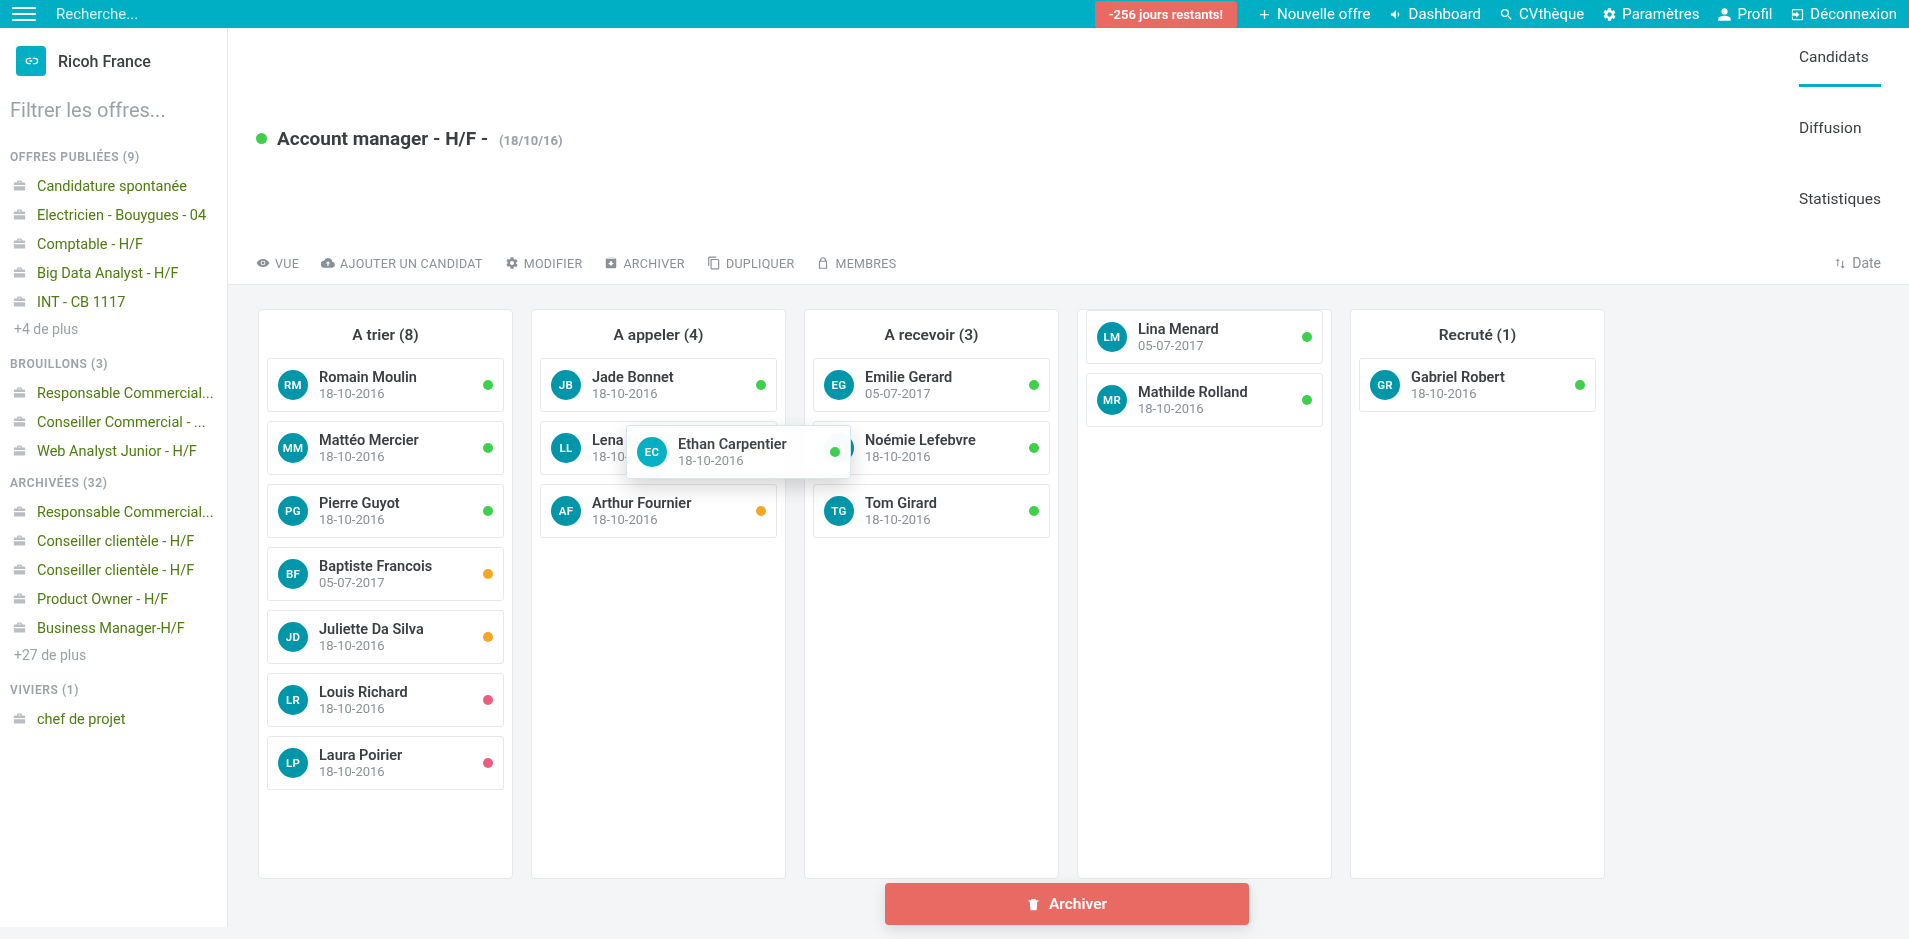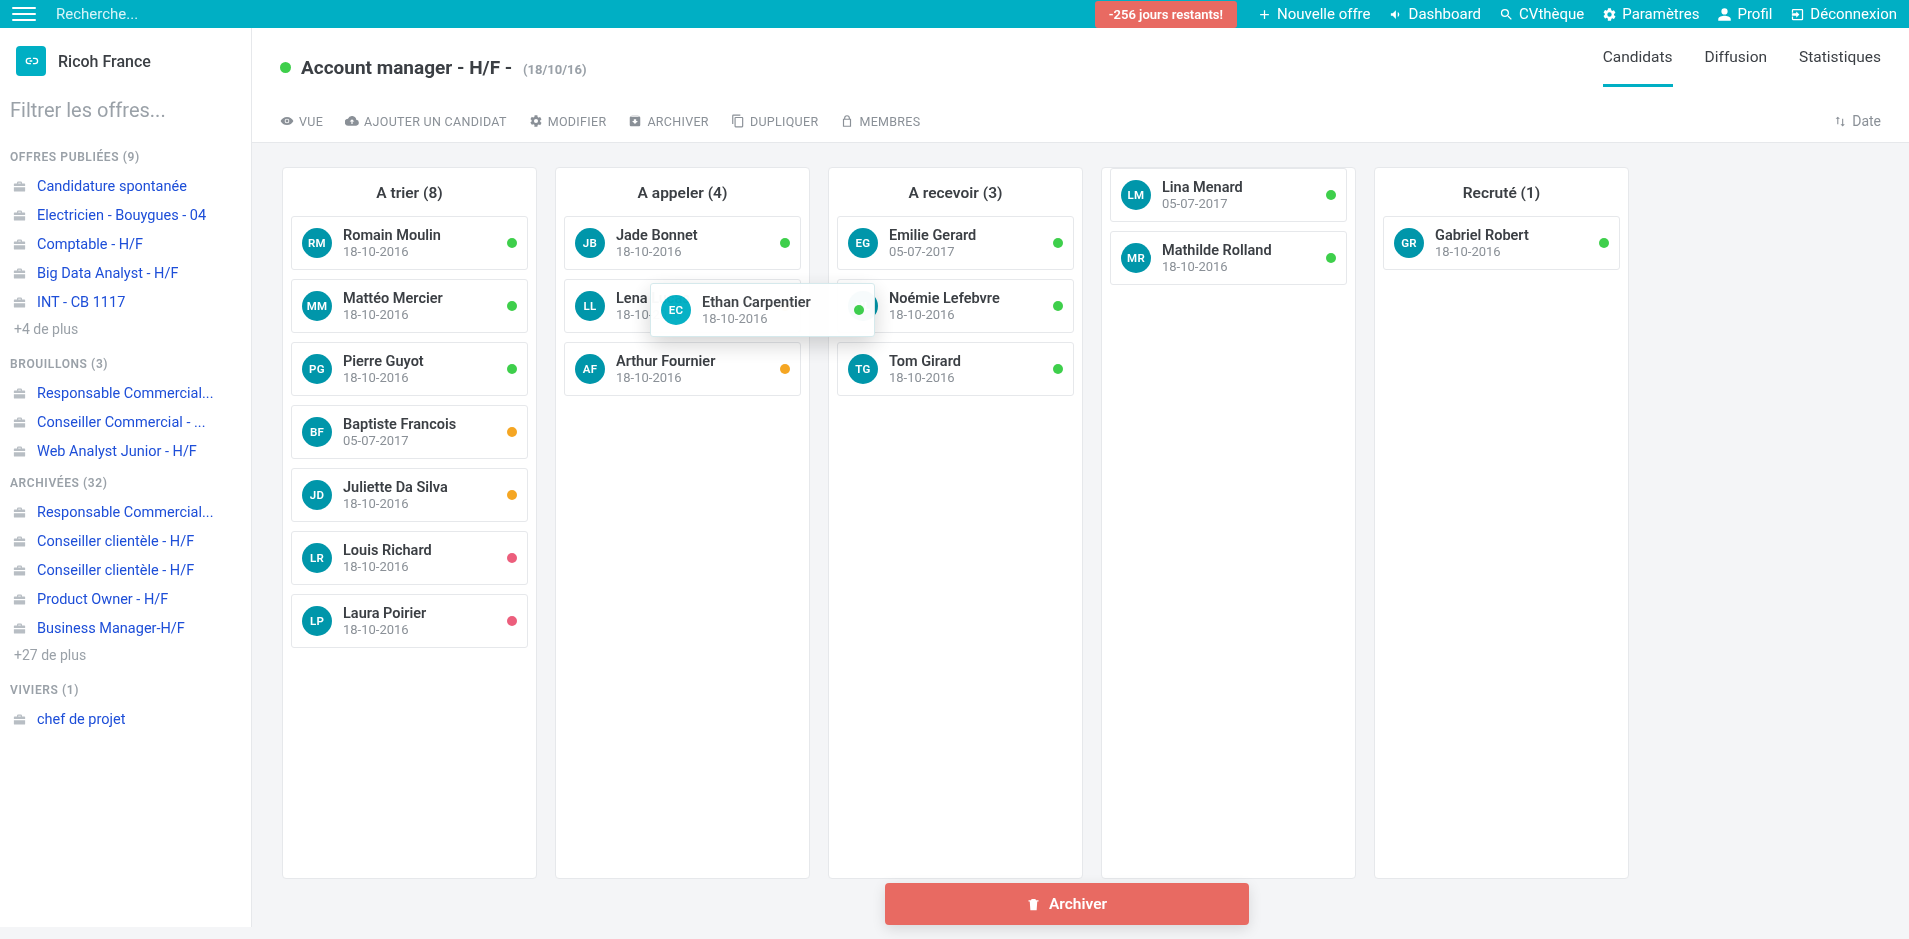--- a/index.html
+++ b/index.html
@@ -12,40 +12,40 @@
   .search-input{margin-left:20px;flex:0 0 500px;background:transparent;border:none;color:#fff;font-size:15px;padding:6px 0;outline:none;}
   .search-input::placeholder{color:#d7f4f8;}
   .top-spacer{flex:1;}
   .trial-badge{background:#e86a62;color:#fff;font-size:13px;padding:6px 14px;border-radius:3px;font-weight:600;margin-right:20px;}
   .top-nav{display:flex;align-items:center;gap:18px;font-size:15px;}
   .top-nav-item{display:flex;align-items:center;gap:5px;cursor:pointer;white-space:nowrap;}
   .top-nav-item svg{width:15px;height:15px;fill:#fff;}
   
   .app{display:flex;height:calc(100% - 40px);}
   
-  .sidebar{width:252px;background:#fff;border-right:1px solid #e6e8eb;overflow-y:auto;padding-bottom:20px;}
+  .sidebar{width:228px;background:#fff;border-right:1px solid #e6e8eb;overflow-y:auto;padding-bottom:20px;}
   .account-row{display:flex;align-items:center;padding:18px 16px 12px;gap:12px;}
   .account-icon{width:30px;height:30px;background:#00afc4;border-radius:4px;display:flex;align-items:center;justify-content:center;}
   .account-icon svg{width:16px;height:16px;fill:#fff;}
   .account-name{font-size:16px;color:#3b3f44;font-weight:500;}
   .filter-input{width:calc(100% - 16px);margin:4px 8px 12px;border:none;font-size:20px;padding:6px 2px;color:#14532d;outline:none;background:transparent;}
   .filter-input::placeholder{color:#9aa1a8;}
   .side-section-title{font-size:12px;letter-spacing:0.6px;font-weight:600;color:#9aa1a8;padding:10px 10px 8px;text-transform:uppercase;}
-  .side-item{display:flex;align-items:center;gap:10px;padding:6px 12px;color:#1d4ed8;cursor:pointer;white-space:nowrap;overflow:hidden;text-overflow:ellipsis;font-size:14.5px;}
+  .side-item{display:flex;gap:10px;padding:6px 12px;color:#4d7c0f;cursor:pointer;white-space:nowrap;overflow:hidden;text-overflow:ellipsis;font-size:14.5px;}
   .side-item svg{width:15px;height:15px;fill:#b8bec4;flex:0 0 auto;}
   .side-item span{overflow:hidden;text-overflow:ellipsis;}
   .side-more{padding:4px 14px 10px;color:#9aa1a8;font-size:14px;cursor:pointer;}
   
   .main{flex:1;display:flex;flex-direction:column;min-width:0;}
   .main-header{background:#fff;border-bottom:1px solid #e6e8eb;padding:0 28px;}
   .header-row1{display:flex;align-items:center;padding:20px 0 14px;}
   .status-dot{width:11px;height:11px;border-radius:50%;margin-right:10px;}
   .job-title{font-size:19px;color:#3b3f44;font-weight:700;}
   .job-date{font-size:13px;color:#9aa1a8;margin-left:6px;}
-  .header-tabs{margin-left:auto;display:flex;gap:32px;}
+  .header-tabs{margin-left:auto;display:flex;gap:32px;flex-direction:column;}
   .header-tab{font-size:15.5px;color:#3b3f44;padding-bottom:18px;border-bottom:3px solid transparent;cursor:pointer;}
   .header-tab.active{border-bottom-color:#00afc4;}
   .header-row2{display:flex;align-items:center;gap:22px;padding:12px 0 13px;color:#8a9097;font-size:12.5px;}
   .toolbar-item{display:flex;align-items:center;gap:5px;cursor:pointer;letter-spacing:0.3px;}
   .toolbar-item svg{width:14px;height:14px;fill:#8a9097;}
   .header-row2 .spacer{flex:1;}
   .sort-item{display:flex;align-items:center;gap:5px;color:#8a9097;font-size:14px;cursor:pointer;}
   .sort-item svg{width:13px;height:13px;fill:#8a9097;}
   
   .board-wrap{flex:1;overflow:auto;padding:24px 24px 48px 30px;position:relative;}

